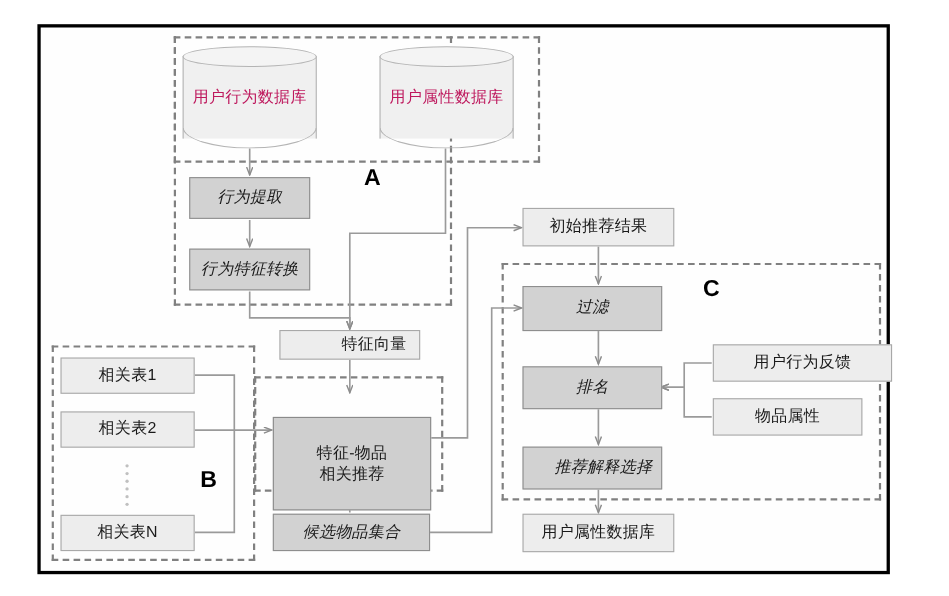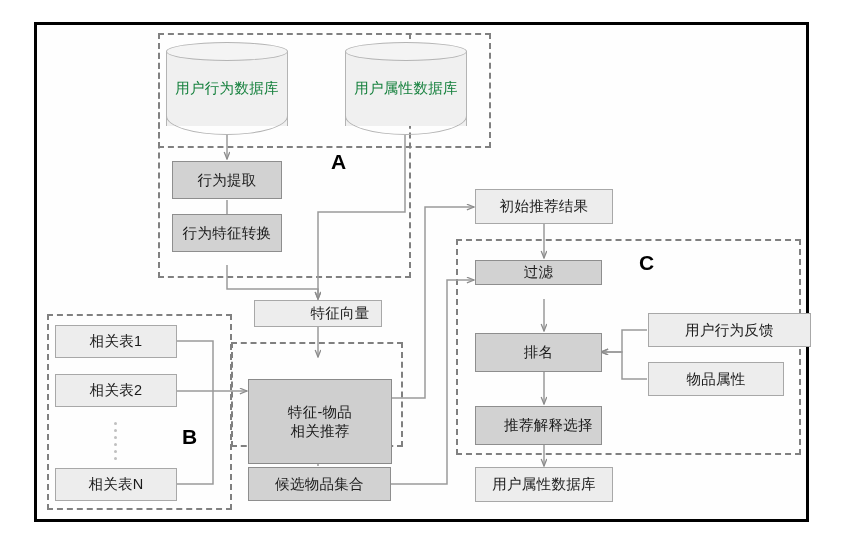--- a/index.html
+++ b/index.html
@@ -43,20 +43,21 @@
     font-size: 14.5px;
     color: #1a1a1a;
     line-height: 1.28;
     border: 1.6px solid #a8a8a8;
     background: #ededed;
     letter-spacing: 0.3px;
   }
   .node.dark {
     background: #d2d2d2;
     border: 1.6px solid #8e8e8e;
+    font-style: italic;
   }
   .node.darker {
     background: #cfcfcf;
     border: 1.8px solid #8a8a8a;
   }
   
   .cyl {
     position: absolute;
     box-sizing: border-box;
   }
@@ -94,21 +95,21 @@
   }
   .cyl .label {
     position: absolute;
     left: 0; top: 0;
     width: 100%;
     height: 100%;
     display: flex;
     align-items: center;
     justify-content: center;
     font-size: 14.5px;
-    color: #15803d;
+    color: #be185d;
     letter-spacing: 0.3px;
   }
   
   .group {
     position: absolute;
     box-sizing: border-box;
     border: 2.1px dashed #808080;
   }
   .grouplabel {
     position: absolute;
@@ -213,21 +214,21 @@
 
   <div class="cyl" style="left:345px; top:42px; width:122px; height:93px;padding-left:28px;">
     <div class="body"></div>
     <div class="bottom"></div>
     <div class="top"></div>
     <div class="label">用户属性数据库</div>
   </div>
 
   <div class="node dark" style="left:172px; top:161px; width:110px; height:38px;">行为提取</div>
 
-  <div class="node dark" style="left:172px; top:214px; width:110px; height:38px;">行为特征转换</div>
+  <div class="node dark" style="left:172px; top:226px; width:110px; height:38px;">行为特征转换</div>
 
   <div class="node" style="left:254px; top:300px; width:128px; height:27px;padding-left:44px;">特征向量</div>
 
   <div class="node" style="left:55px; top:325px; width:122px; height:33px;">相关表1</div>
   <div class="node" style="left:55px; top:374px; width:122px; height:33px;">相关表2</div>
   <div class="vdots" style="left:114px; top:422px;">
     <i></i>
       <i></i>
       <i></i>
       <i></i>
@@ -238,21 +239,21 @@
 
   <div class="node darker" style="left:248px; top:358px; width:144px; height:85px; flex-direction:column;margin-top:21px;">
     <span>特征-物品</span>
     <span>相关推荐</span>
   </div>
 
   <div class="node dark" style="left:248px; top:467px; width:143px; height:34px;">候选物品集合</div>
 
   <div class="node" style="left:475px; top:189px; width:138px; height:35px;">初始推荐结果</div>
 
-  <div class="node dark" style="left:475px; top:260px; width:127px; height:25px;">过滤</div>
+  <div class="node dark" style="left:475px; top:260px; width:127px; height:41px;">过滤</div>
 
   <div class="node dark" style="left:475px; top:333px; width:127px; height:39px;">排名</div>
 
   <div class="node dark" style="left:475px; top:406px; width:127px; height:39px;padding-left:20px;">推荐解释选择</div>
 
   <div class="node" style="left:475px; top:467px; width:138px; height:35px;">用户属性数据库</div>
 
   <div class="node" style="left:648px; top:313px; width:163px; height:34px;">用户行为反馈</div>
 
   <div class="node" style="left:648px; top:362px; width:136px; height:34px;">物品属性</div>

